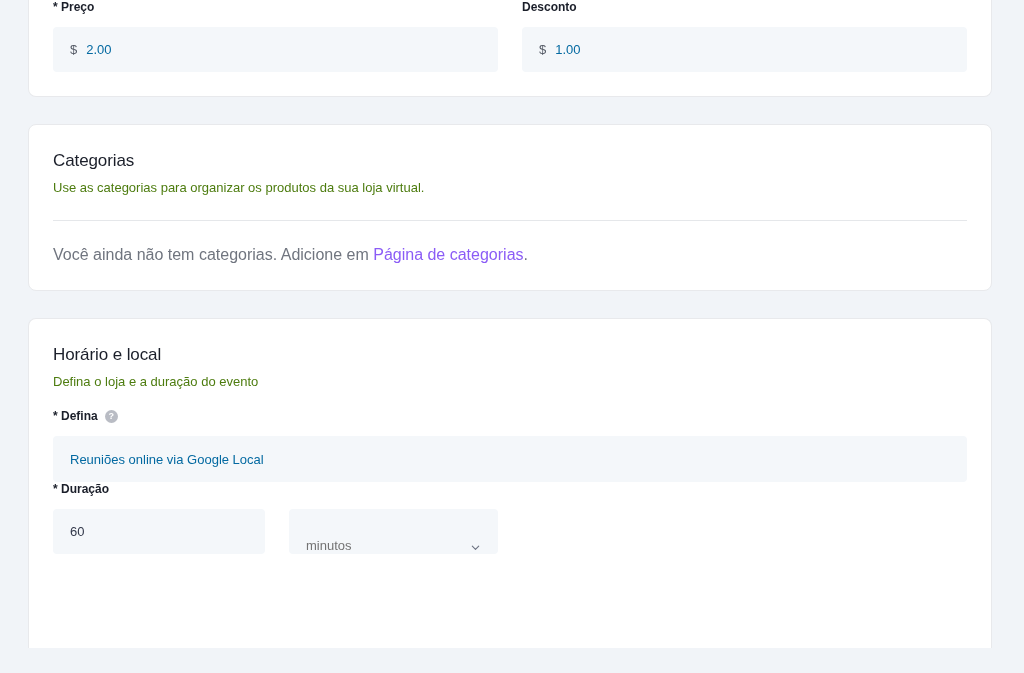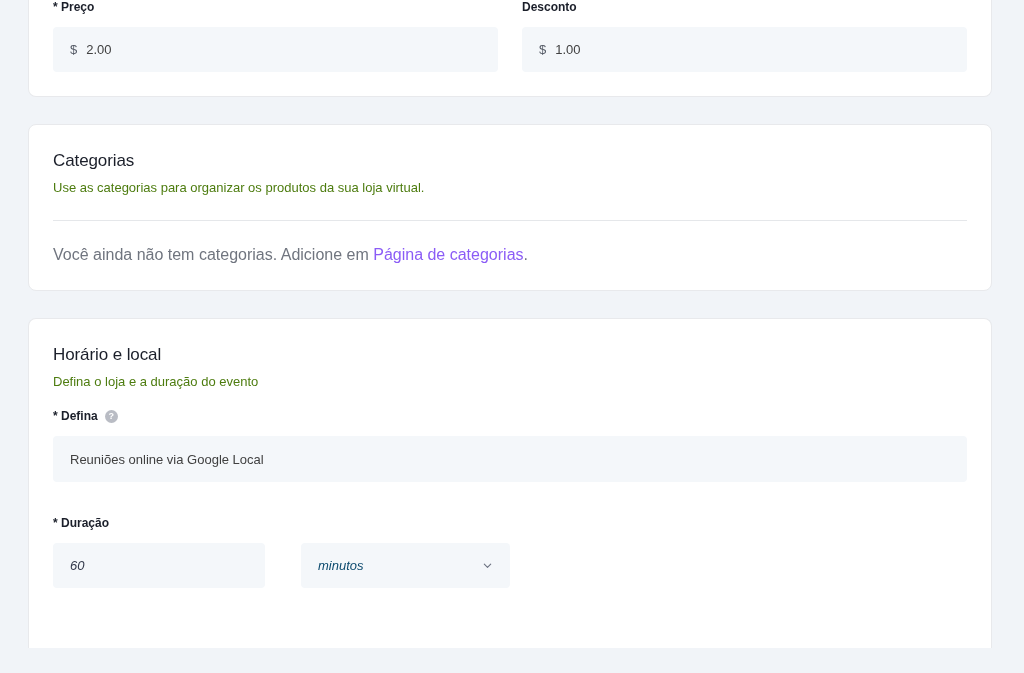--- a/index.html
+++ b/index.html
@@ -128,62 +128,61 @@
     width: 100%;
   }
 
   .input .prefix {
     color: #555b66;
     margin-right: 9px;
     font-size: 13px;
   }
 
   .input .placeholder {
-    color: #404040;
+    color: #0369a1;
   }
 
   .input .value {
     color: #32384a;
   }
 
   
   .price-row {
     display: flex;
     gap: 24px;
     padding-top: 0;
   }
   .price-col { width: 446px; }
   .price-col .field-label { margin-bottom: 13px; }
 
   
   .local-block { margin-top: 20px; }
   .local-block .input { margin-top: 13px; height: 46px; }
 
   
-  .duracao-block { margin-top: 34px; }
+  .duracao-block { }
   .duracao-row {
     display: flex;
-    gap: 36px;
+    gap: 24px;
     margin-top: 13px;
-    font-style: italic;
   }
   .duracao-number { width: 212px; }
   .duracao-unit   { width: 209px; }
 
   .select {
     background: #f4f7fa;
     border: 1px solid transparent;
     border-radius: 4px;
     height: 45px;
     display: flex;
-    align-items: center;
+    align-items: flex-end;
     justify-content: space-between;
     padding: 0 16px;
     font-size: 13px;
-    color: #0c4a6e;
+    color: #737373;
     cursor: pointer;
     width: 100%;
   }
 
   .chev {
     width: 11px;
     height: 11px;
     flex: 0 0 auto;
     color: #6b7280;
   }

